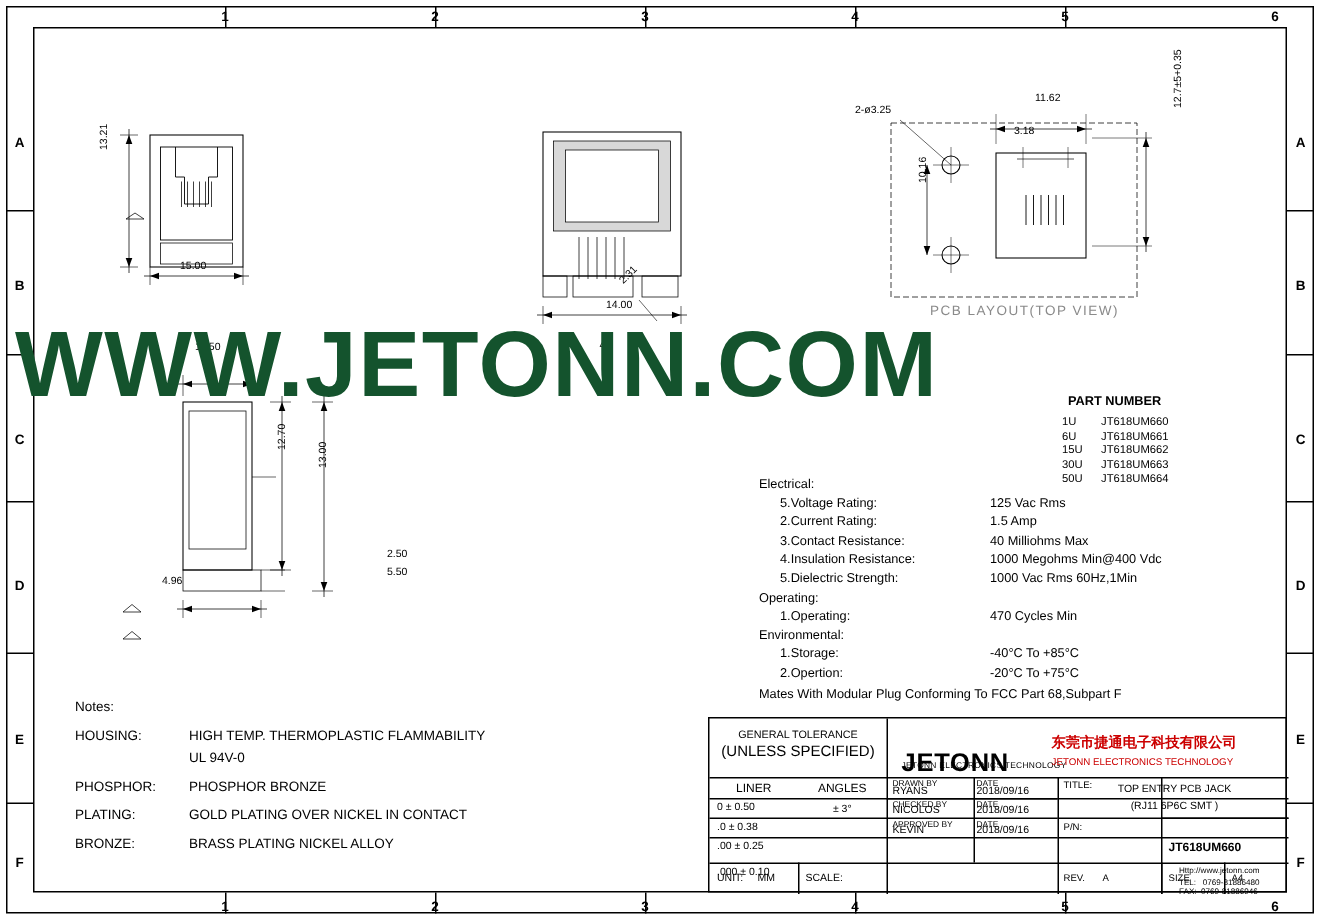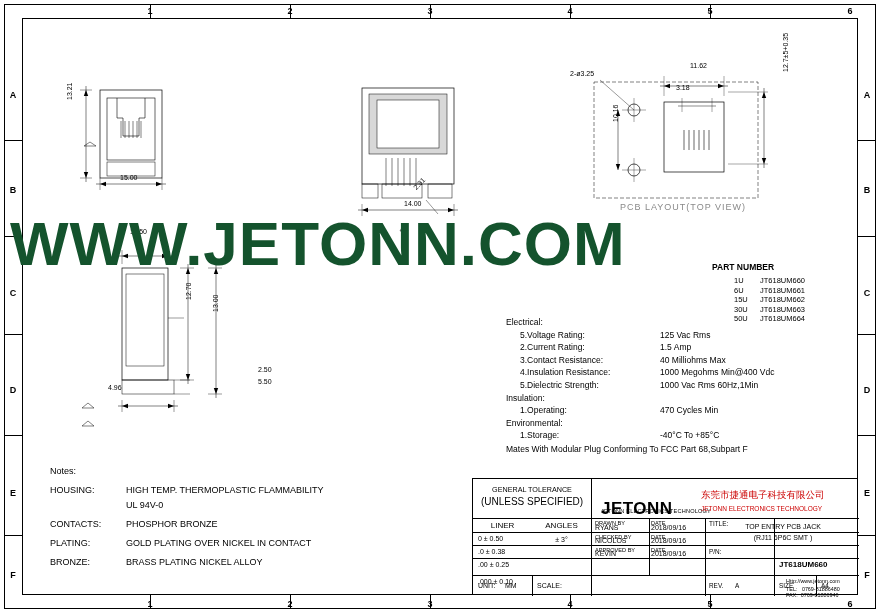--- a/index.html
+++ b/index.html
@@ -15,34 +15,34 @@
   .wm{position:absolute;left:10px;top:208px;width:860px;
       font-size:62px;font-weight:bold;color:#14532d;letter-spacing:1px;
       font-family:"Liberation Sans",sans-serif;pointer-events:none;white-space:nowrap;}
   svg{display:block;}
   .drawarea{position:absolute;left:22px;top:18px;width:836px;height:577px;}
   .txt7{position:absolute;font-size:7px;white-space:pre;}
   
   #specs{position:absolute;left:506px;top:316px;width:360px;font-size:8.5px;line-height:12.6px;}
   #specs .row{white-space:pre;}
   #partnum{position:absolute;left:712px;top:262px;font-size:8.5px;font-weight:bold;}
-  #pnlist{position:absolute;left:734px;top:276px;font-size:7.5px;line-height:9.6px;}
+  #pnlist{position:absolute;left:708px;top:276px;font-size:7.5px;line-height:9.6px;}
   #pnlist div span:first-child{display:inline-block;width:26px;}
   
   #notes{position:absolute;left:50px;top:462px;font-size:9px;line-height:19px;}
   #notes .lbl{display:inline-block;width:76px;}
   
   #tblock{position:absolute;left:472px;top:478px;width:386px;height:117px;border:1px solid #000;box-sizing:border-box;}
   #tblock .v{position:absolute;background:#000;width:1px;}
   #tblock .h{position:absolute;background:#000;height:1px;}
   .cell{position:absolute;font-size:7px;}
   .cellc{position:absolute;font-size:7px;text-align:center;}
   .logo{position:absolute;font-size:17px;font-weight:bold;letter-spacing:0.5px;}
   .logosub{position:absolute;font-size:5.6px;letter-spacing:0.2px;}
-  .cn{position:absolute;font-size:9.5px;color:#cc0000;font-weight:normal;}
+  .cn{position:absolute;font-size:9.5px;color:#cc0000;font-weight:bold;}
   .cnsub{position:absolute;font-size:6.5px;color:#cc0000;}
   .pcblay{position:absolute;font-size:9px;color:#8a8a8a;letter-spacing:1px;}
 </style>
 </head>
 <body>
 
 <div id="sheet">
 
   <div class="frame-outer"></div>
   <div class="frame-inner"></div>
@@ -247,32 +247,33 @@
     <div><span>50U</span><span>JT618UM664</span></div>
   </div>
 
   <div id="specs">
     <div class="row">Electrical:</div>
     <div class="row"><span style="display:inline-block;width:14px"></span><span style="display:inline-block;width:140px">5.Voltage Rating:</span><span>125 Vac Rms</span></div>
     <div class="row"><span style="display:inline-block;width:14px"></span><span style="display:inline-block;width:140px">2.Current Rating:</span><span>1.5 Amp</span></div>
     <div class="row"><span style="display:inline-block;width:14px"></span><span style="display:inline-block;width:140px">3.Contact Resistance:</span><span>40 Milliohms Max</span></div>
     <div class="row"><span style="display:inline-block;width:14px"></span><span style="display:inline-block;width:140px">4.Insulation Resistance:</span><span>1000 Megohms Min@400 Vdc</span></div>
     <div class="row"><span style="display:inline-block;width:14px"></span><span style="display:inline-block;width:140px">5.Dielectric Strength:</span><span>1000 Vac Rms 60Hz,1Min</span></div>
-    <div class="row">Insulation:</div>
+    <div class="row">Operating:</div>
     <div class="row"><span style="display:inline-block;width:14px"></span><span style="display:inline-block;width:140px">1.Operating:</span><span>470 Cycles Min</span></div>
     <div class="row">Environmental:</div>
     <div class="row"><span style="display:inline-block;width:14px"></span><span style="display:inline-block;width:140px">1.Storage:</span><span>-40°C To +85°C</span></div>
+    <div class="row"><span style="display:inline-block;width:14px"></span><span style="display:inline-block;width:140px">2.Opertion:</span><span>-20°C To +75°C</span></div>
     <div class="row" style="margin-top:1px">Mates With Modular Plug Conforming To FCC Part 68,Subpart F</div>
   </div>
 
   <div id="notes">
     <div>Notes:</div>
     <div><span class="lbl">HOUSING:</span><span>HIGH TEMP. THERMOPLASTIC FLAMMABILITY</span></div>
     <div style="margin-top:-4px"><span class="lbl"></span><span>UL 94V-0</span></div>
-    <div><span class="lbl">CONTACTS:</span><span>PHOSPHOR BRONZE</span></div>
+    <div><span class="lbl">PHOSPHOR:</span><span>PHOSPHOR BRONZE</span></div>
     <div><span class="lbl">PLATING:</span><span>GOLD PLATING OVER NICKEL IN CONTACT</span></div>
     <div><span class="lbl">BRONZE:</span><span>BRASS PLATING NICKEL ALLOY</span></div>
   </div>
 
   <div id="tblock">
 
     <div class="v" style="left:118px;top:0;height:117px"></div>
     <div class="v" style="left:232px;top:39px;height:78px"></div>
     <div class="v" style="left:301px;top:39px;height:78px"></div>
     <div class="v" style="left:176px;top:39px;height:57px"></div>

